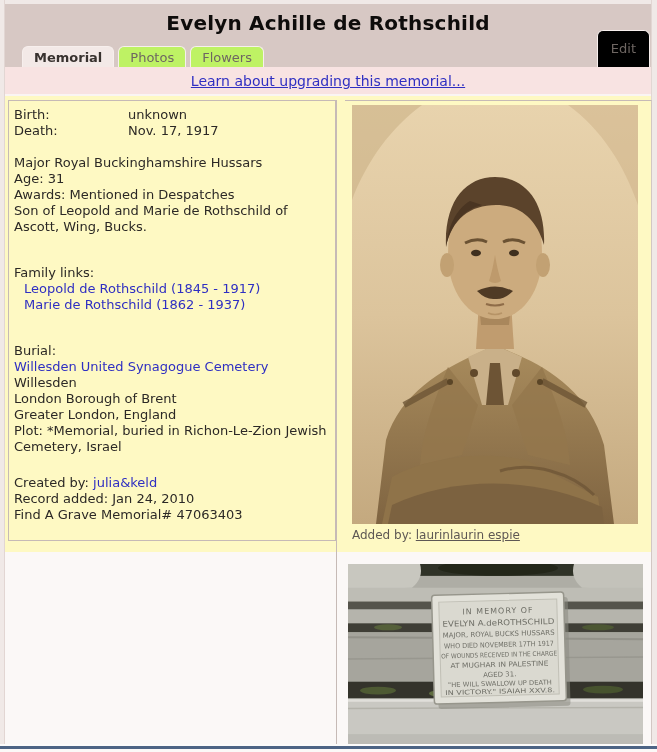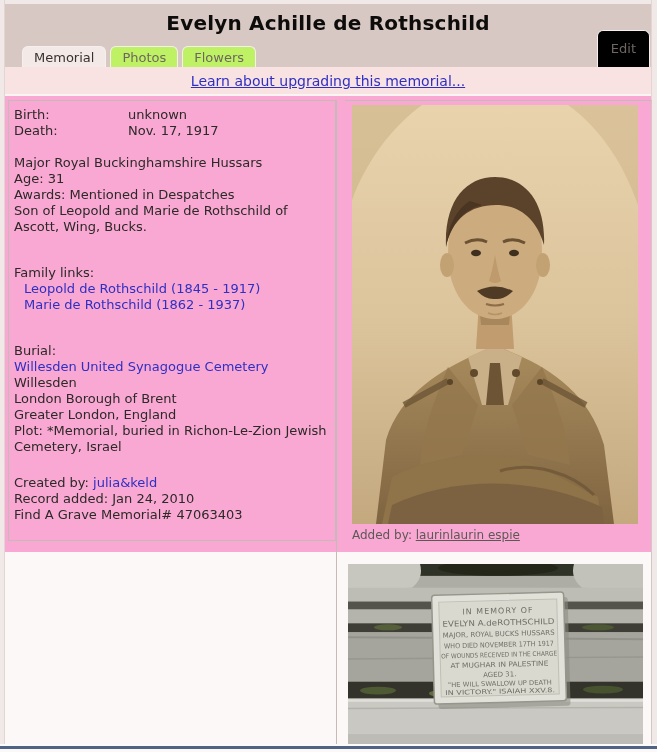--- a/index.html
+++ b/index.html
@@ -18,31 +18,31 @@
   .header { height:40px; background:#d7c8c4; text-align:center; }
   .header h1 { margin:0; padding-top:7px; font-size:20px; font-weight:bold; color:#0e0c0b; letter-spacing:0.2px; }
 
   .tabbar { position:relative; height:23px; background:#d7c8c4; display:flex; align-items:flex-end; padding-left:17px; box-sizing:border-box; }
   .tab {
     height:21px; line-height:21px; padding:0 11px; margin-right:4px;
     font-size:13px; color:#6e6662; background:#bef264;
     border:1px solid #f7efed; border-bottom:none; border-radius:6px 6px 0 0;
     cursor:pointer; box-sizing:border-box;
   }
-  .tab.active { background:#f3e9e7; color:#38322f; }
+  .tab.active { background:#f3e9e7; color:#38322f;font-weight:bold; }
   .tab-edit {
     position:absolute; right:1px; bottom:0; height:20px; line-height:20px; padding:8px 13px;
     font-size:13px; color:#6e6662; background:#000000;
     border:1px solid #f7efed; border-bottom:none; border-radius:6px 6px 0 0; cursor:pointer;
   }
 
   .banner { height:27px; line-height:27px; background:#f8e3e2; text-align:center; border-bottom:2px solid #faf5f3; }
   .banner a { color:#2f2fc2; font-size:14px; text-decoration:underline; }
 
-  .content { position:relative; height:456px; background:#f9a8d4; }
+  .content { position:relative; height:456px; background:#fef9c3; }
 
   .left-box {
     position:absolute; left:3px; top:4px; width:317px; height:433px;
     border:1px solid #c6bab6; padding:6px 4px 0 5px; overflow:hidden;
     font-size:13px; line-height:16px; color:#2c2926;
   }
   .kv { display:flex; }
   .kv .k { width:114px; flex:0 0 114px; }
   .gap-s { height:16px; } .gap-m { height:20px; } .gap-l { height:30px; }
   .indent-1 { padding-left:4px; }

